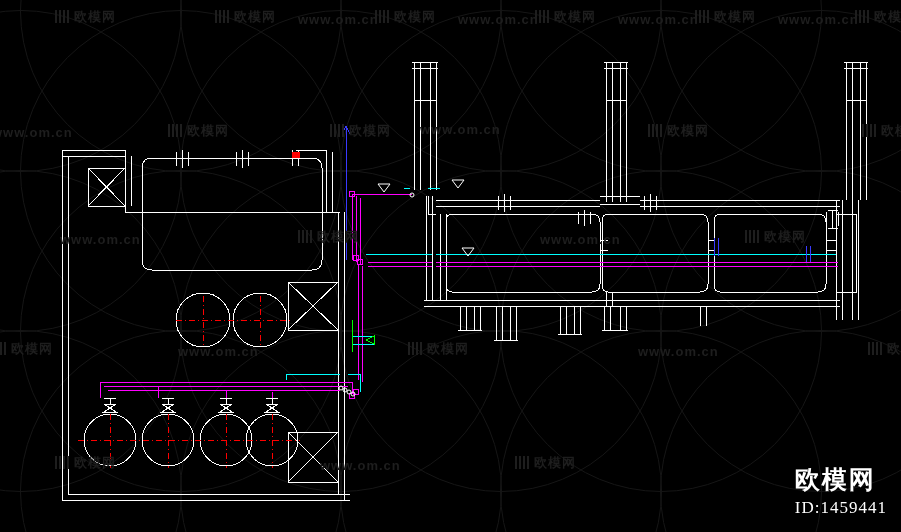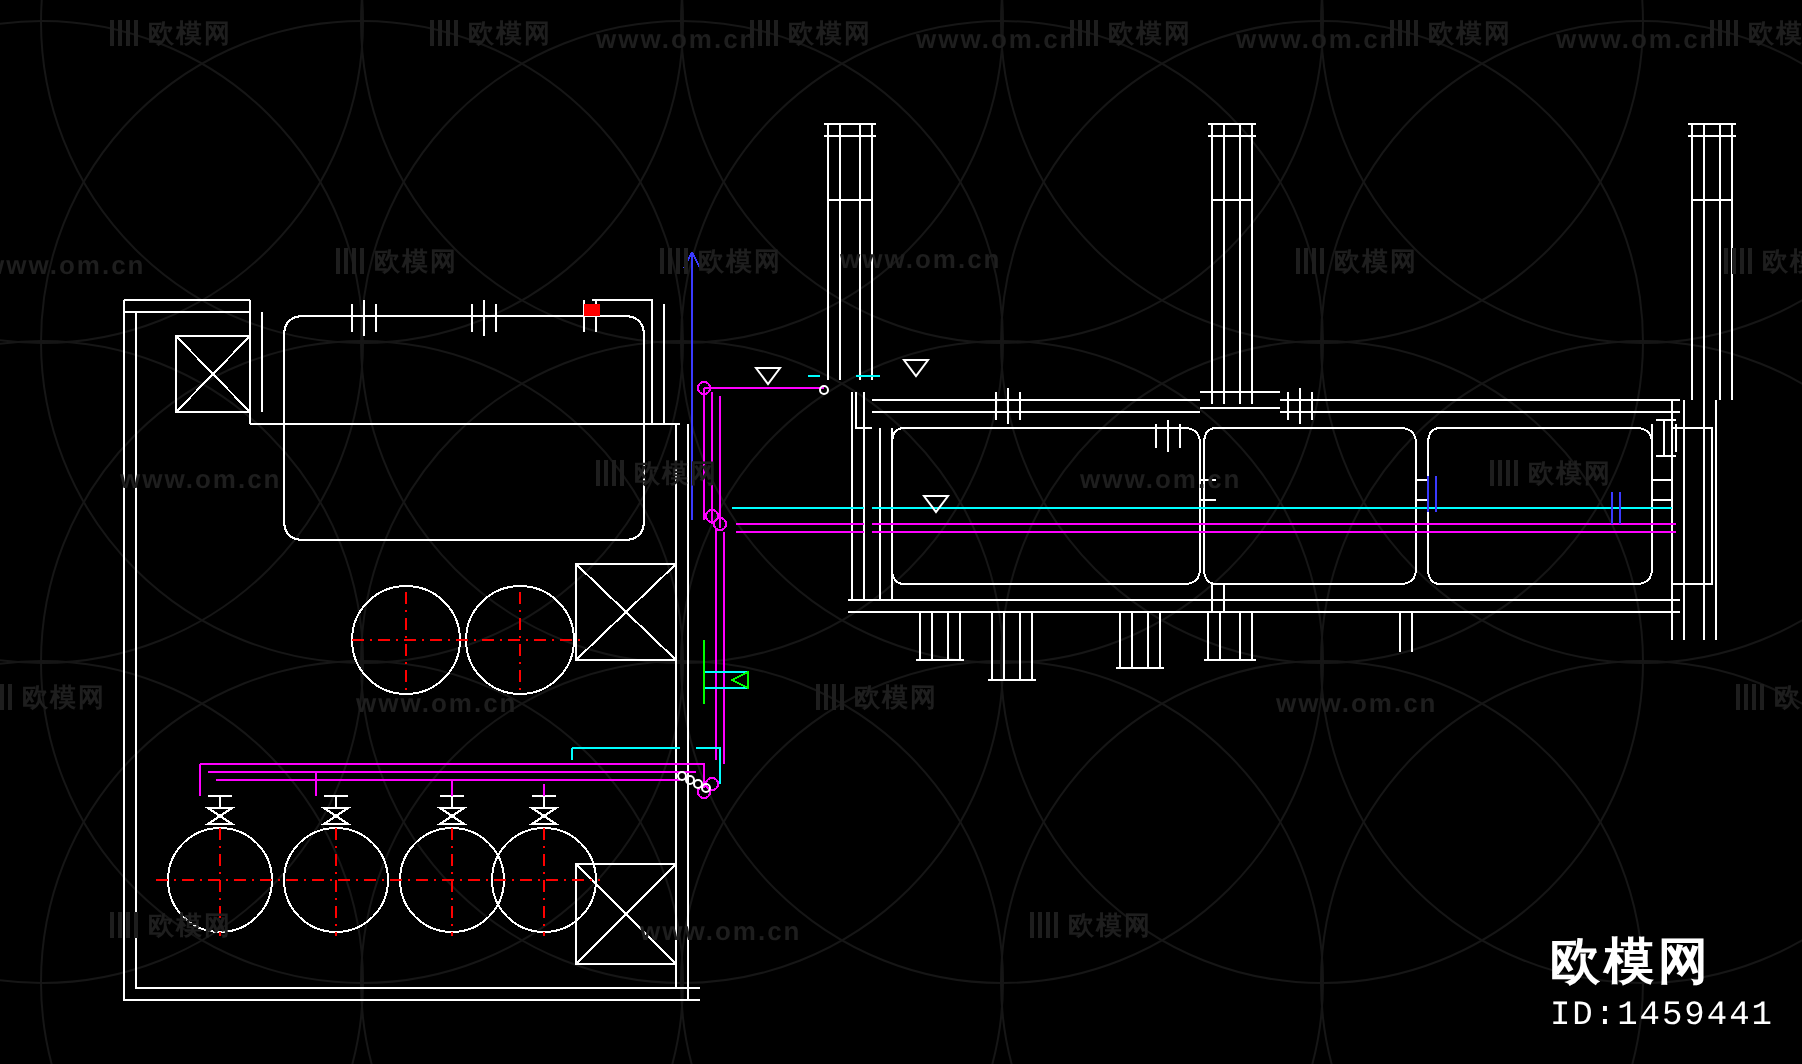--- a/index.html
+++ b/index.html
@@ -6,21 +6,21 @@
   body{width:901px;height:532px;overflow:hidden;font-family:"Liberation Sans",sans-serif;}
   #stage{position:relative;width:901px;height:532px;background:#000;overflow:hidden;}
   .wm{position:absolute;color:#1e1e1e;font-size:13px;font-weight:bold;letter-spacing:1px;white-space:nowrap;user-select:none;}
   .wm-cn{font-family:"DejaVu Sans",sans-serif;}
   .wm-box{display:inline-block;width:16px;height:13px;margin-right:3px;vertical-align:-2px;
     background:repeating-linear-gradient(90deg,#1e1e1e 0 2px,transparent 2px 4px);}
   .ring{position:absolute;border:1px solid #161616;border-radius:50%;}
   svg{position:absolute;left:0;top:0;}
   .brand{position:absolute;right:14px;bottom:14px;text-align:left;color:#fff;}
   .brand-name{font-size:25px;font-weight:bold;font-family:"DejaVu Sans",sans-serif;letter-spacing:2px;line-height:1.15;}
-  .brand-id{font-size:17px;font-family:Liberation Mono, monospace;letter-spacing:1px;margin-top:3px;}
+  .brand-id{font-size:17px;font-family:Liberation Serif, serif;letter-spacing:1px;margin-top:3px;}
   .caption{position:absolute;color:#f0f0f0;font-size:13px;font-family:"DejaVu Sans",sans-serif;white-space:nowrap;}
   .caption .scale{margin-left:26px;font-family:"Liberation Sans",sans-serif;}
 </style>
 </head>
 <body>
 
 <div id="stage">
 
   <div class="ring" style="left:-140px;top:-150px;width:320px;height:320px;"></div>
   <div class="ring" style="left:20px;top:-150px;width:320px;height:320px;"></div>

